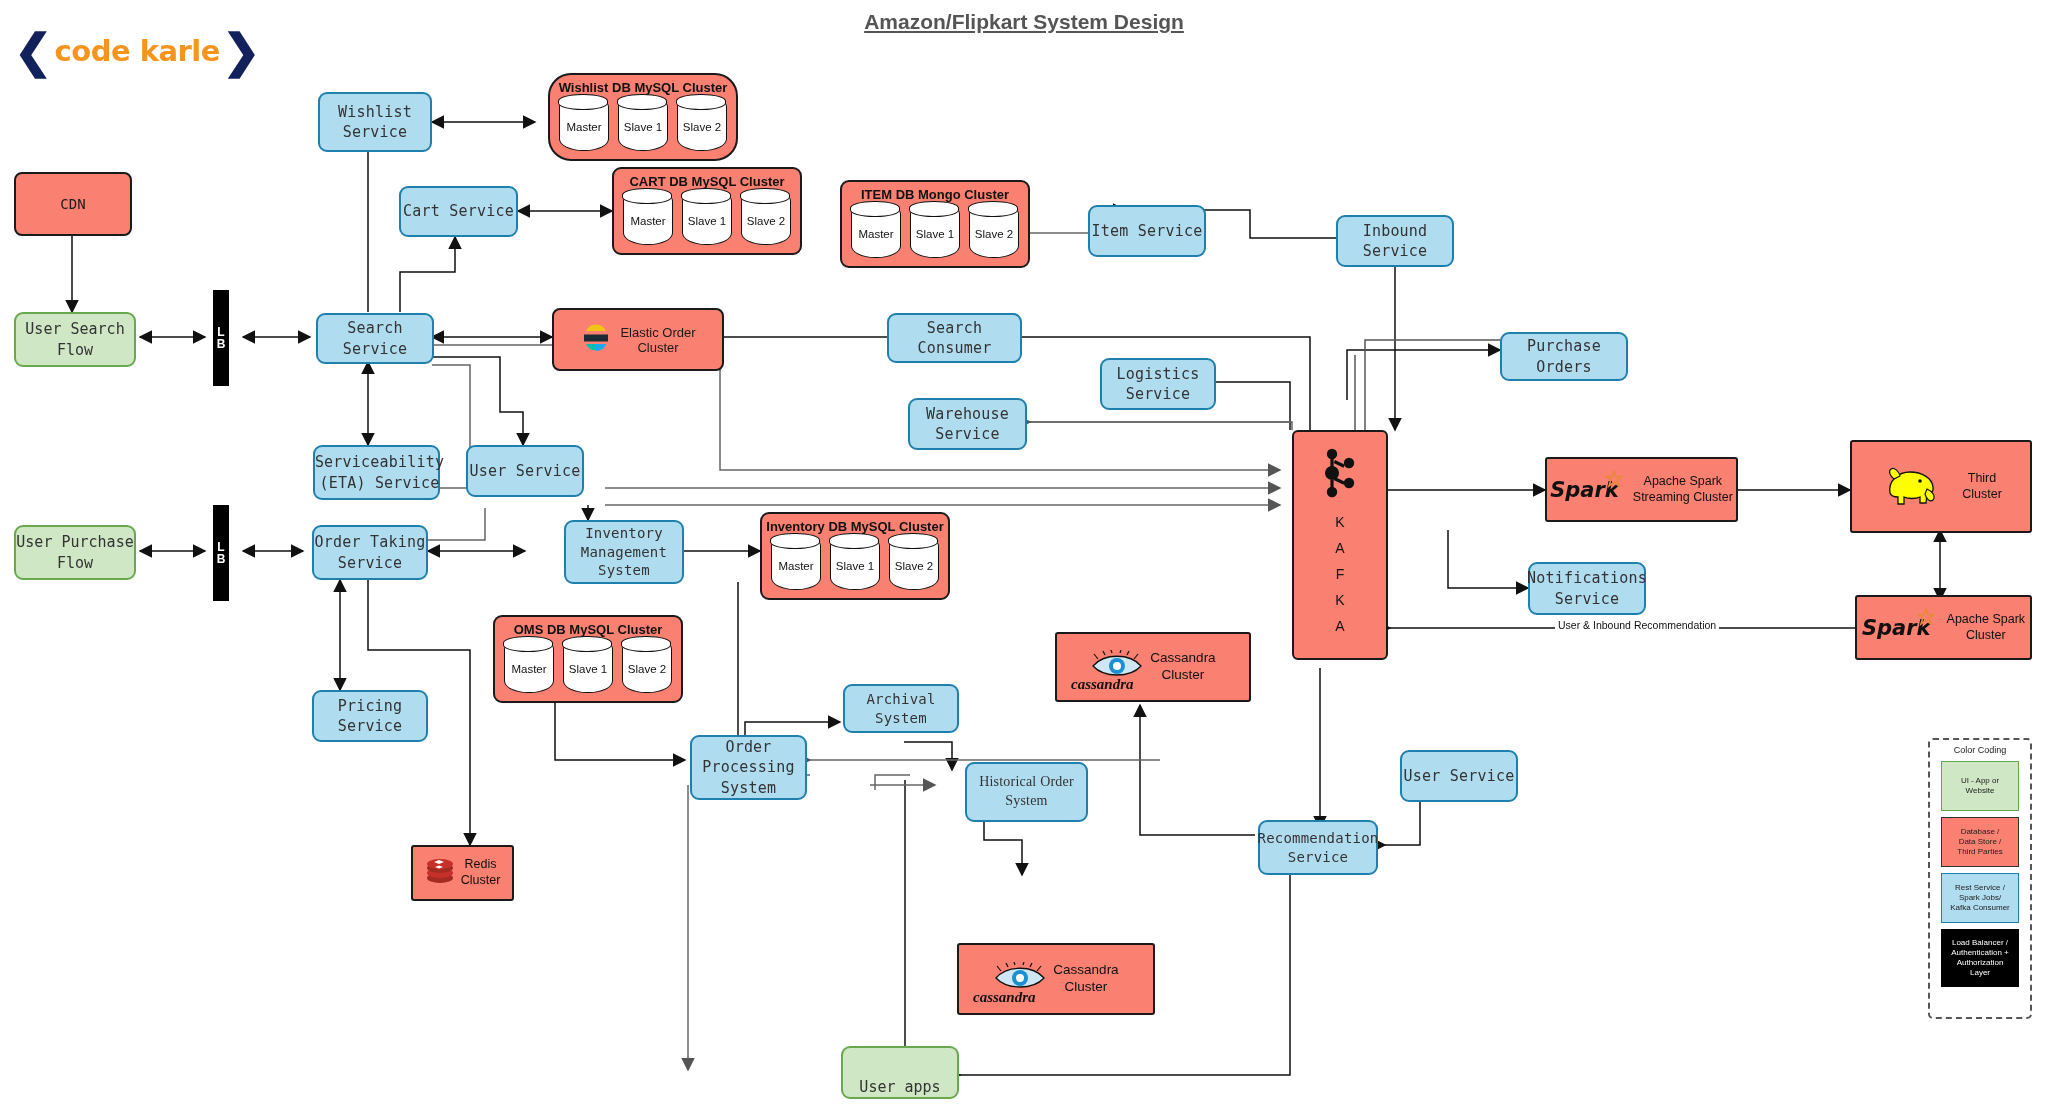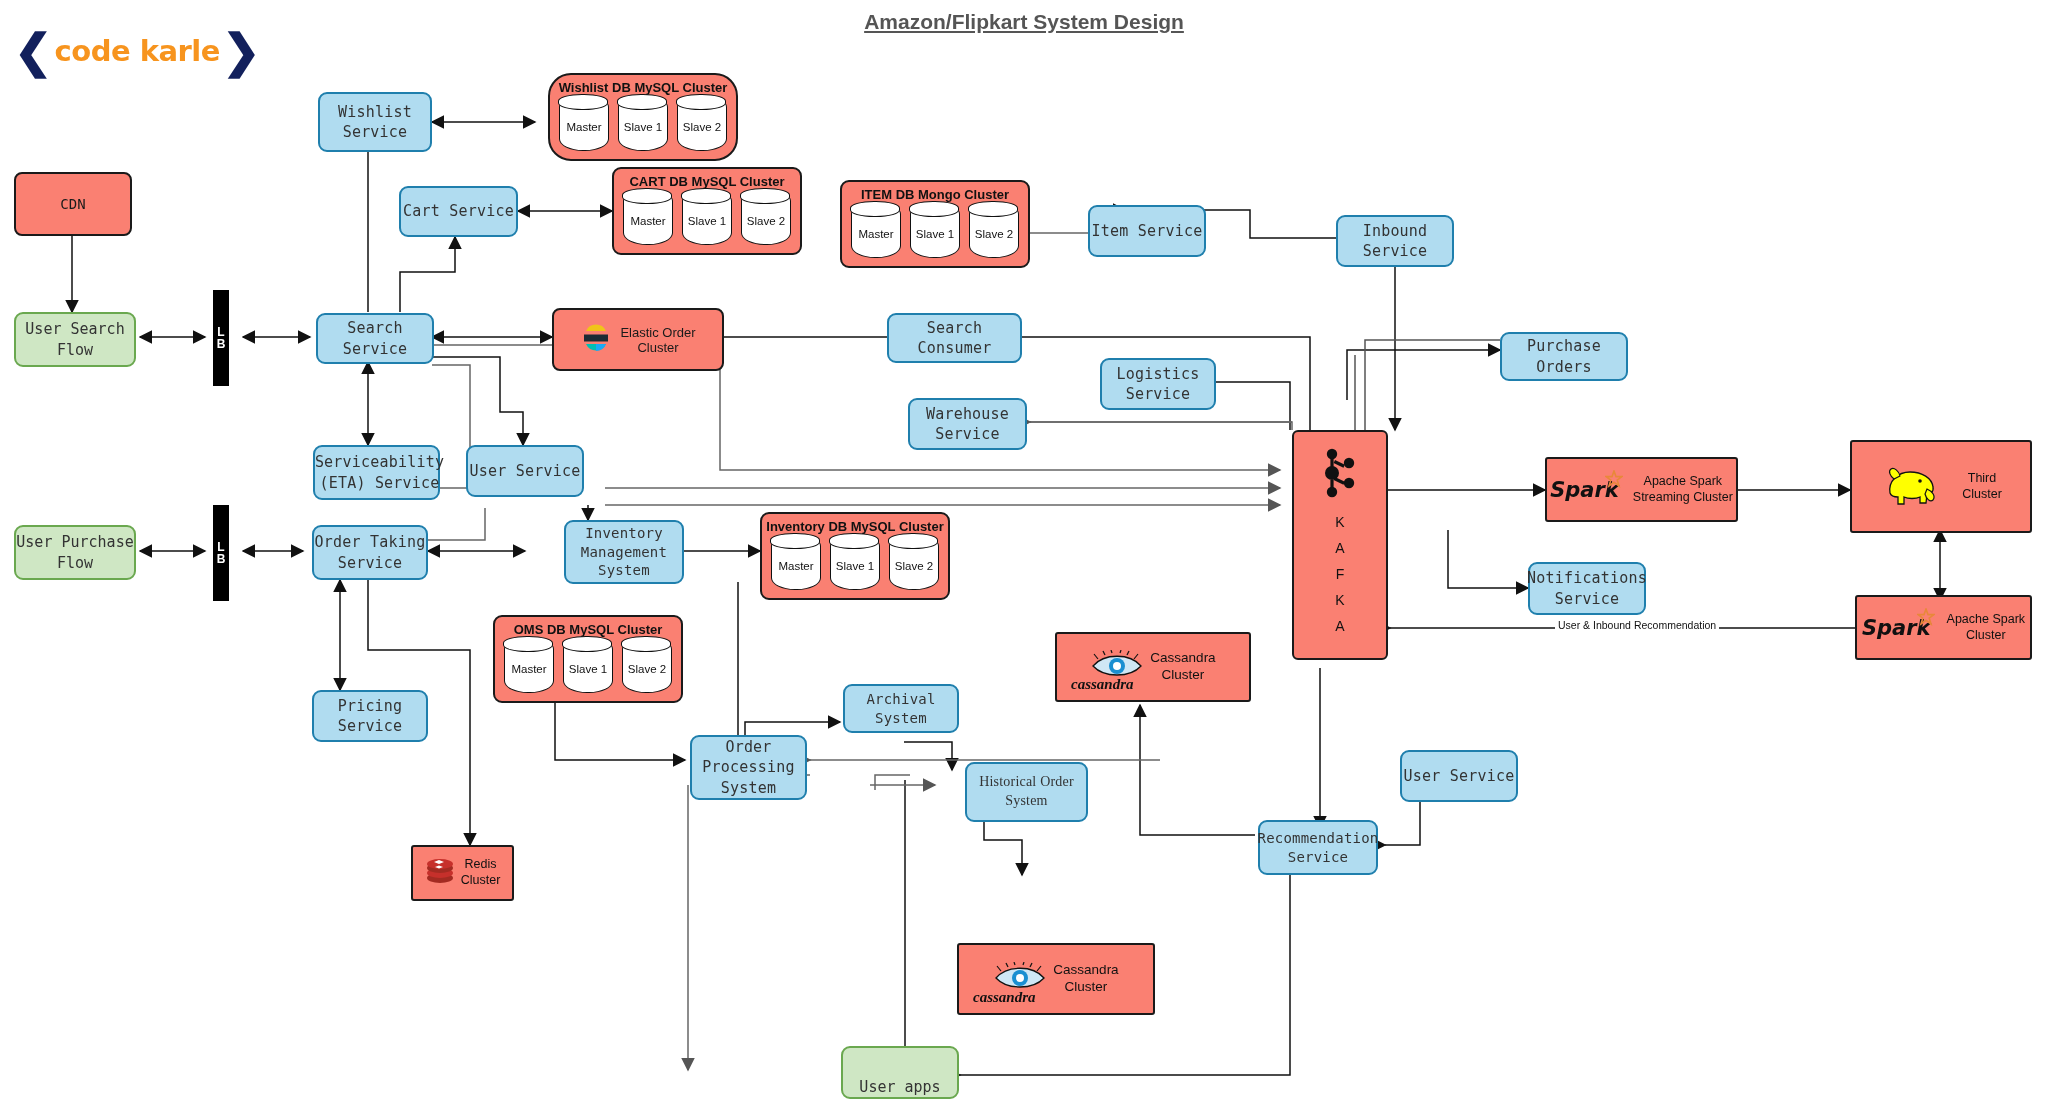--- a/index.html
+++ b/index.html
@@ -554,14 +554,29 @@
         </div>
       <div class="cyl">
           <span>Slave 1</span>
         </div>
       <div class="cyl">
           <span>Slave 2</span>
         </div>
     </div>
   </div>
 
+  <div id="legend">
+    <div class="ltitle">Color Coding</div>
+    <div class="sw green" style="white-space:pre-line;">UI - App or
+Website</div>
+    <div class="sw red" style="white-space:pre-line;">Database /
+Data Store /
+Third Parties</div>
+    <div class="sw blue" style="white-space:pre-line;">Rest Service /
+Spark Jobs/
+Kafka Consumer</div>
+    <div class="sw black" style="white-space:pre-line;height:58px;">Load Balancer /
+Authentication +
+Authorization
+Layer</div>
+  </div>
 
 </div>
 
 </body></html>

